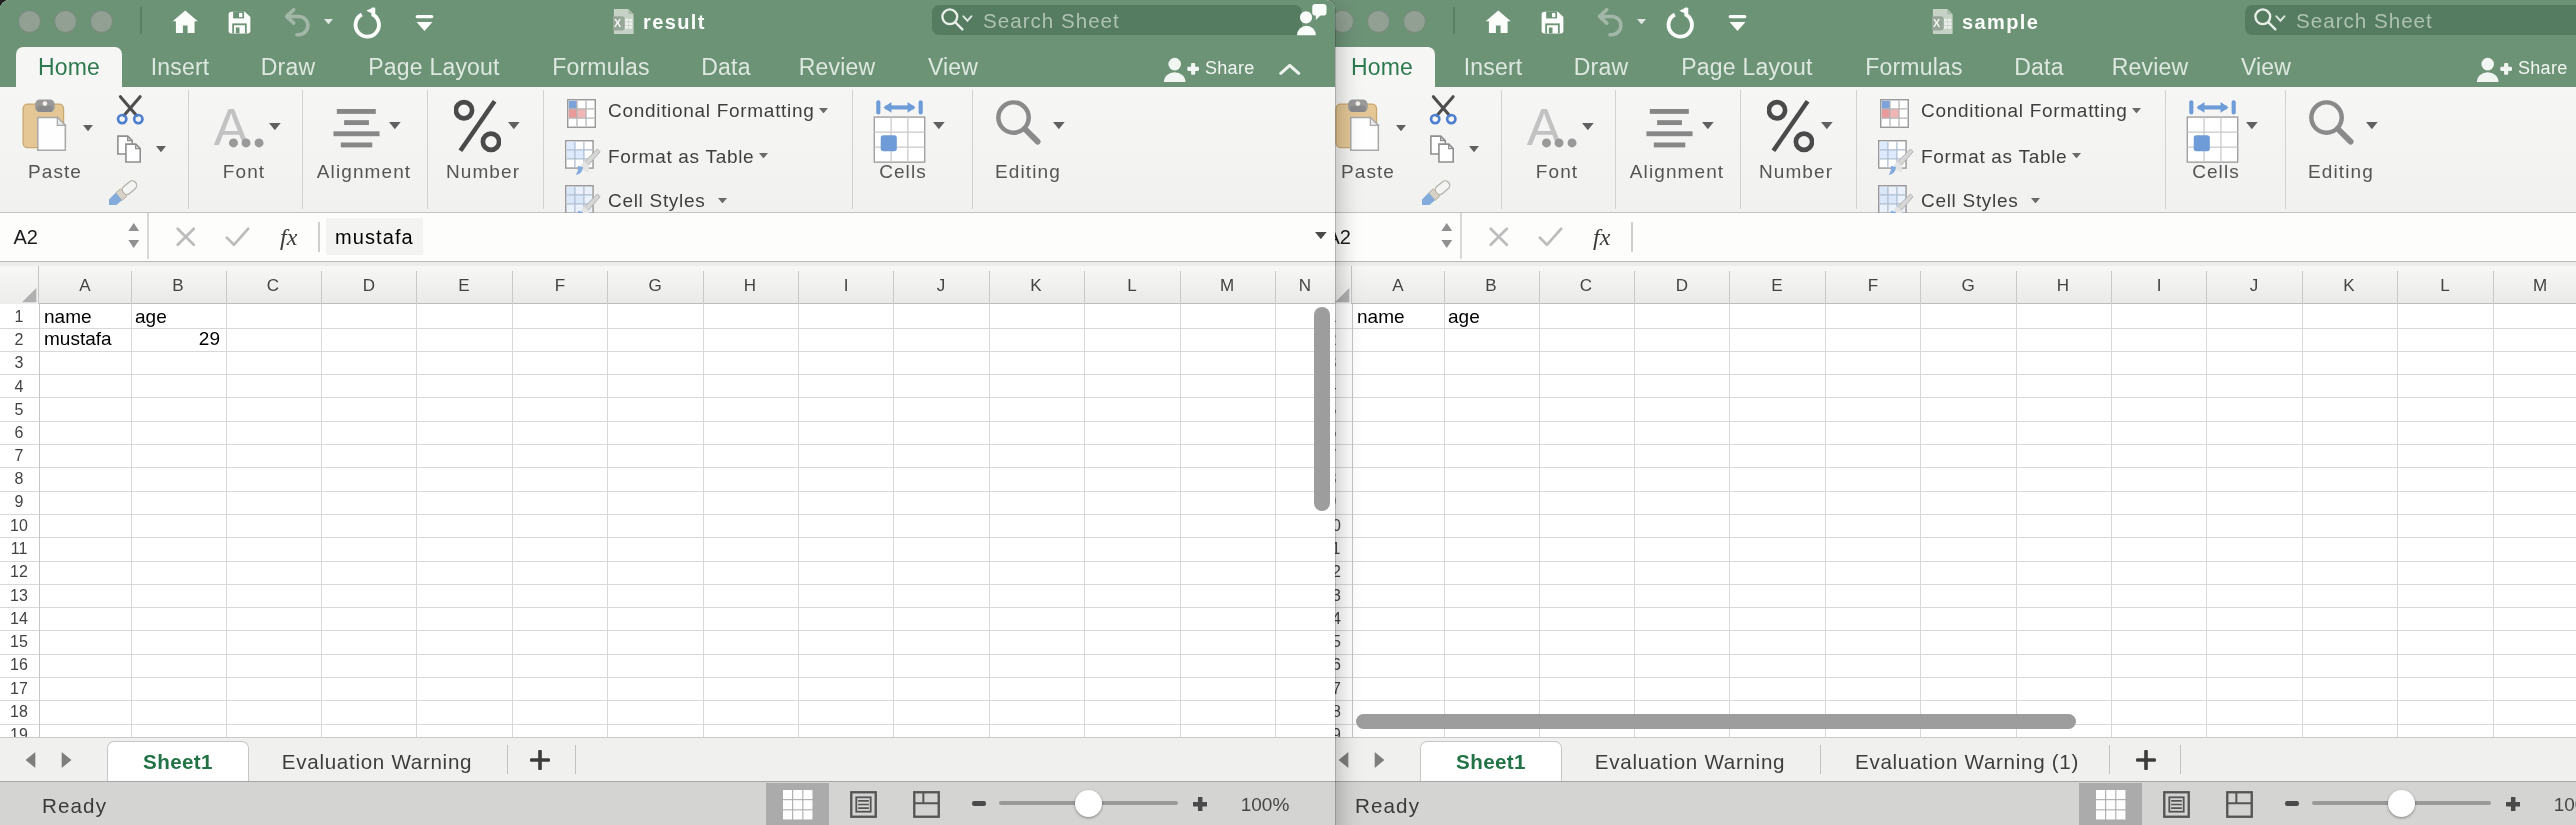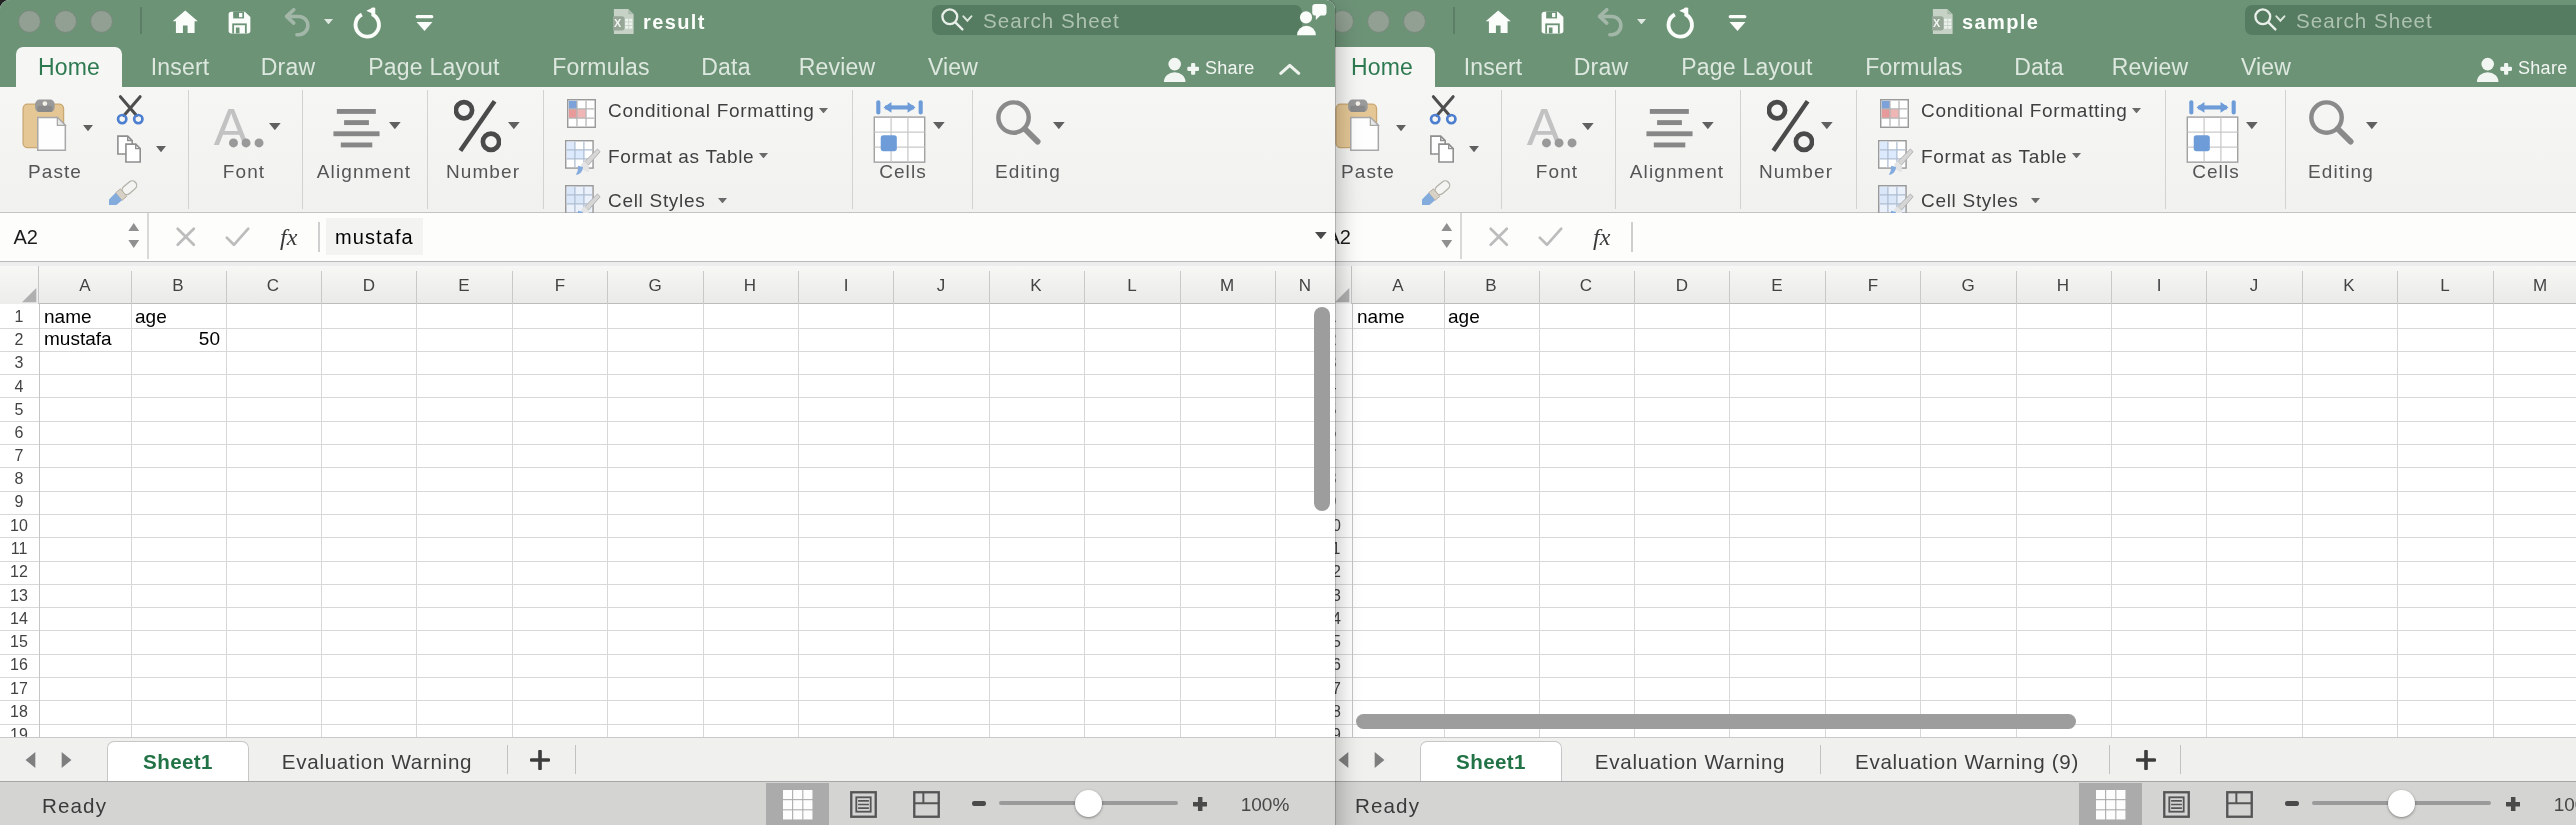--- a/index.html
+++ b/index.html
@@ -315,21 +315,21 @@
       <svg style="position:absolute;left:21.5px;top:750px" width="16" height="20" viewBox="0 0 18 22">
         <path d="M15 2 L4 11 L15 20 Z" fill="#7e7e7e"></path>
       </svg>
       <svg style="position:absolute;left:59px;top:750px" width="16" height="20" viewBox="0 0 18 22">
         <path d="M3 2 L14 11 L3 20 Z" fill="#7e7e7e"></path>
       </svg>
       <div style="position:absolute;left:107px;top:741px;width:142px;height:40px;background:#fff;border:0.9px solid #c6c6c6;border-bottom:none;border-radius:7.2px 7.2px 0 0;box-sizing:border-box"></div>
       <div style="position:absolute;top:746px;font-size:20.6px;color:#217346;font-weight:700;font-family:'Liberation Sans', sans-serif;white-space:nowrap;line-height:31px;letter-spacing:0.4px;left:178px;transform:translateX(-50%)">Sheet1</div>
       <div style="position:absolute;top:746px;font-size:20.6px;color:#3d3d3d;font-weight:400;font-family:'Liberation Sans', sans-serif;white-space:nowrap;line-height:31px;letter-spacing:0.7px;left:377px;transform:translateX(-50%)">Evaluation Warning</div>
       <div style="position:absolute;left:507px;top:745px;width:1.3px;height:29px;background:#c2c2c2"></div>
-      <div style="position:absolute;top:746px;font-size:20.6px;color:#3d3d3d;font-weight:400;font-family:'Liberation Sans', sans-serif;white-space:nowrap;line-height:31px;letter-spacing:0.7px;left:654px;transform:translateX(-50%)">Evaluation Warning (9)</div>
+      <div style="position:absolute;top:746px;font-size:20.6px;color:#3d3d3d;font-weight:400;font-family:'Liberation Sans', sans-serif;white-space:nowrap;line-height:31px;letter-spacing:0.7px;left:654px;transform:translateX(-50%)">Evaluation Warning (1)</div>
       <div style="position:absolute;left:796px;top:745px;width:1.3px;height:29px;background:#c2c2c2"></div>
       <svg style="position:absolute;left:823px;top:750px" width="20" height="20" viewBox="0 0 22 22">
         <path d="M11 1.5 V20.5 M1.5 11 H20.5" stroke="#3d3d3d" stroke-width="4" stroke-linecap="round"></path>
       </svg>
       <div style="position:absolute;left:867px;top:745px;width:1.3px;height:29px;background:#c2c2c2"></div>
       <div style="position:absolute;left:0;top:781px;width:1335px;height:62px;background:#d4d4d3;border-top:1.4px solid #a6a6a6;box-sizing:border-box"></div>
       <div style="position:absolute;top:790px;font-size:20.6px;color:#3a3a3a;font-weight:400;font-family:'Liberation Sans', sans-serif;white-space:nowrap;line-height:31px;letter-spacing:1.1px;left:42px">Ready</div>
       <div style="position:absolute;left:766px;top:783px;width:63px;height:60px;background:#ababab"></div>
       <svg style="position:absolute;left:783px;top:790px" width="30" height="30" viewBox="0 0 33 33">
         <rect x="0.0" y="0.0" width="10" height="10" fill="#fdfdfd"></rect>
@@ -672,21 +672,21 @@
         <div style="position:absolute;left:703px;top:38px;width:1.3px;height:433px;background:#d8d8d8"></div>
         <div style="position:absolute;left:798px;top:38px;width:1.3px;height:433px;background:#d8d8d8"></div>
         <div style="position:absolute;left:893px;top:38px;width:1.3px;height:433px;background:#d8d8d8"></div>
         <div style="position:absolute;left:989px;top:38px;width:1.3px;height:433px;background:#d8d8d8"></div>
         <div style="position:absolute;left:1084px;top:38px;width:1.3px;height:433px;background:#d8d8d8"></div>
         <div style="position:absolute;left:1180px;top:38px;width:1.3px;height:433px;background:#d8d8d8"></div>
         <div style="position:absolute;left:1275px;top:38px;width:1.3px;height:433px;background:#d8d8d8"></div>
         <div style="position:absolute;top:37px;font-size:19px;color:#000;font-weight:400;font-family:'Liberation Sans', sans-serif;white-space:nowrap;line-height:28px;letter-spacing:0;left:44px">name</div>
         <div style="position:absolute;top:37px;font-size:19px;color:#000;font-weight:400;font-family:'Liberation Sans', sans-serif;white-space:nowrap;line-height:28px;letter-spacing:0;left:135px">age</div>
         <div style="position:absolute;top:59px;font-size:19px;color:#000;font-weight:400;font-family:'Liberation Sans', sans-serif;white-space:nowrap;line-height:28px;letter-spacing:0;left:44px">mustafa</div>
-        <div style="position:absolute;top:59px;font-size:19px;color:#000;font-weight:400;font-family:'Liberation Sans', sans-serif;white-space:nowrap;line-height:28px;letter-spacing:0;right:1115px">50</div>
+        <div style="position:absolute;top:59px;font-size:19px;color:#000;font-weight:400;font-family:'Liberation Sans', sans-serif;white-space:nowrap;line-height:28px;letter-spacing:0;right:1115px">29</div>
         <div style="position:absolute;left:1314px;top:41px;width:16px;height:204px;border-radius:8px;background:#9d9d9d"></div>
       </div>
       <div style="position:absolute;left:0;top:737px;width:1335px;height:44px;background:#f0f0ef;border-top:0.9px solid #c9c9c9;box-sizing:border-box"></div>
       <svg style="position:absolute;left:21.5px;top:750px" width="16" height="20" viewBox="0 0 18 22">
         <path d="M15 2 L4 11 L15 20 Z" fill="#7e7e7e"></path>
       </svg>
       <svg style="position:absolute;left:59px;top:750px" width="16" height="20" viewBox="0 0 18 22">
         <path d="M3 2 L14 11 L3 20 Z" fill="#7e7e7e"></path>
       </svg>
       <div style="position:absolute;left:107px;top:741px;width:142px;height:40px;background:#fff;border:0.9px solid #c6c6c6;border-bottom:none;border-radius:7.2px 7.2px 0 0;box-sizing:border-box"></div>

